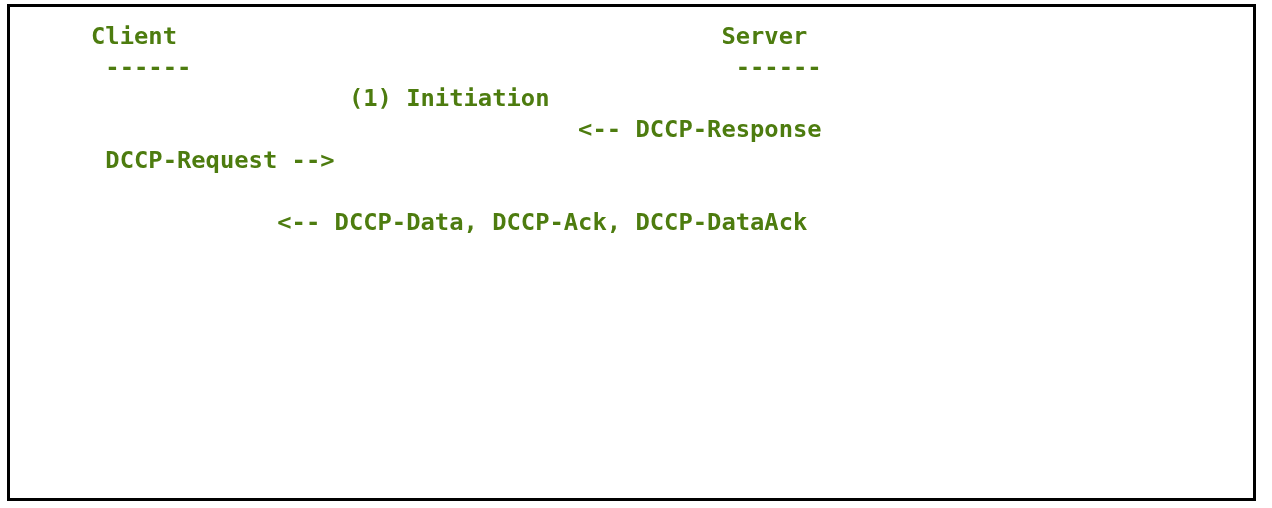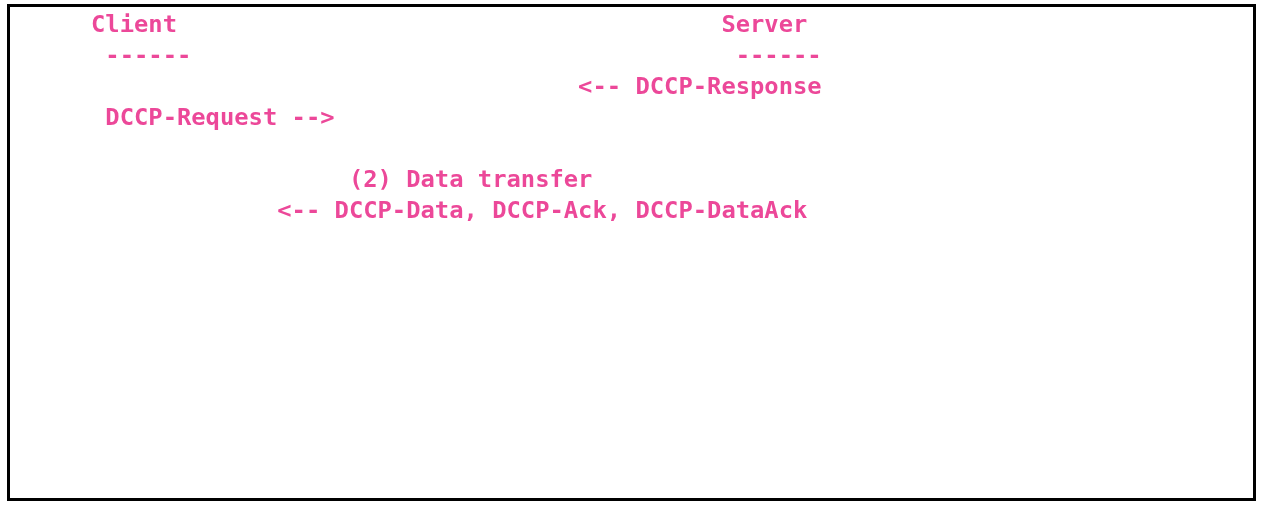--- a/index.html
+++ b/index.html
@@ -17,39 +17,39 @@
     width: 1249px;
     height: 497px;
     box-sizing: border-box;
     border: 3px solid #000000;
     background: #ffffff;
   }
   .code {
     position: absolute;
     left: 0;
     top: 0;
-    padding: 2px 0 0 81px;
+    padding: 14px 0 0 81px;
     font-family: "DejaVu Sans Mono", "Liberation Mono", monospace;
     font-weight: 700;
     font-size: 23.8px;
-    color: #ec4899;
+    color: #4d7c0f;
   }
   .line {
     height: 31px;
     line-height: 31px;
     white-space: pre;
   }
 </style>
 </head>
 <body>
 
 <div class="frame">
   <div class="code">
     <div class="line">Client                                      Server</div>
     <div class="line"> ------                                      ------</div>
+    <div class="line">                  (1) Initiation</div>
     <div class="line">                                  &lt;-- DCCP-Response</div>
     <div class="line"> DCCP-Request --&gt;</div>
     <div class="line"></div>
-    <div class="line">                  (2) Data transfer</div>
     <div class="line">             &lt;-- DCCP-Data, DCCP-Ack, DCCP-DataAck</div>
     <div class="line"></div>
   </div>
 </div>
 
 </body></html>

